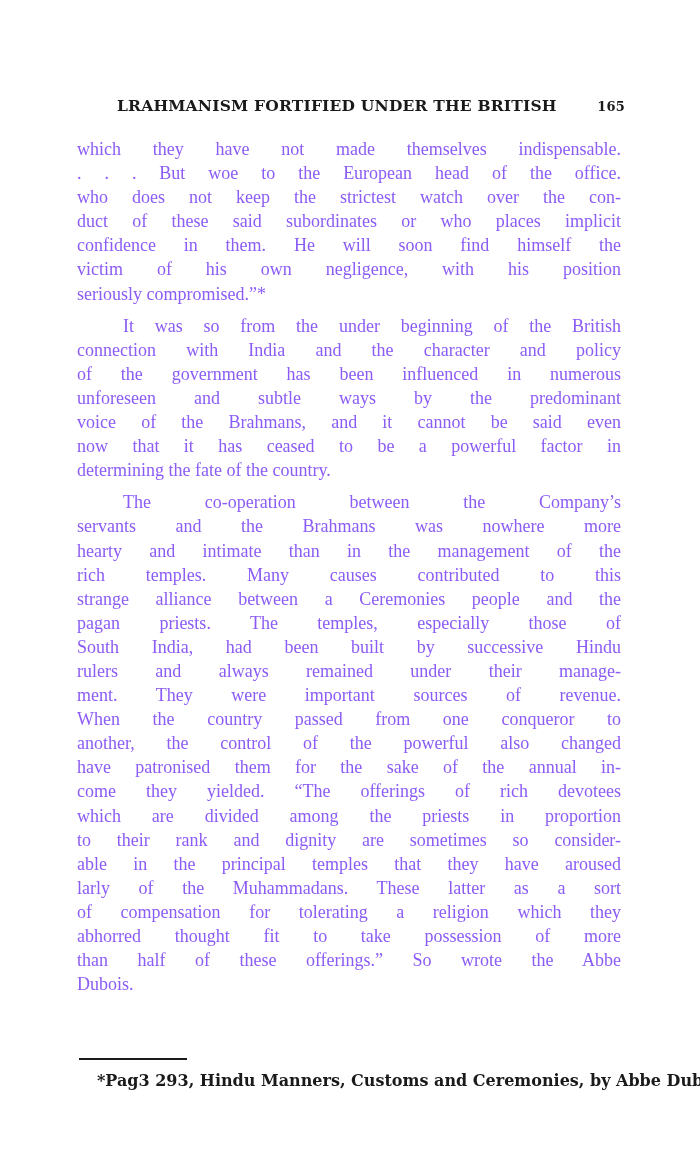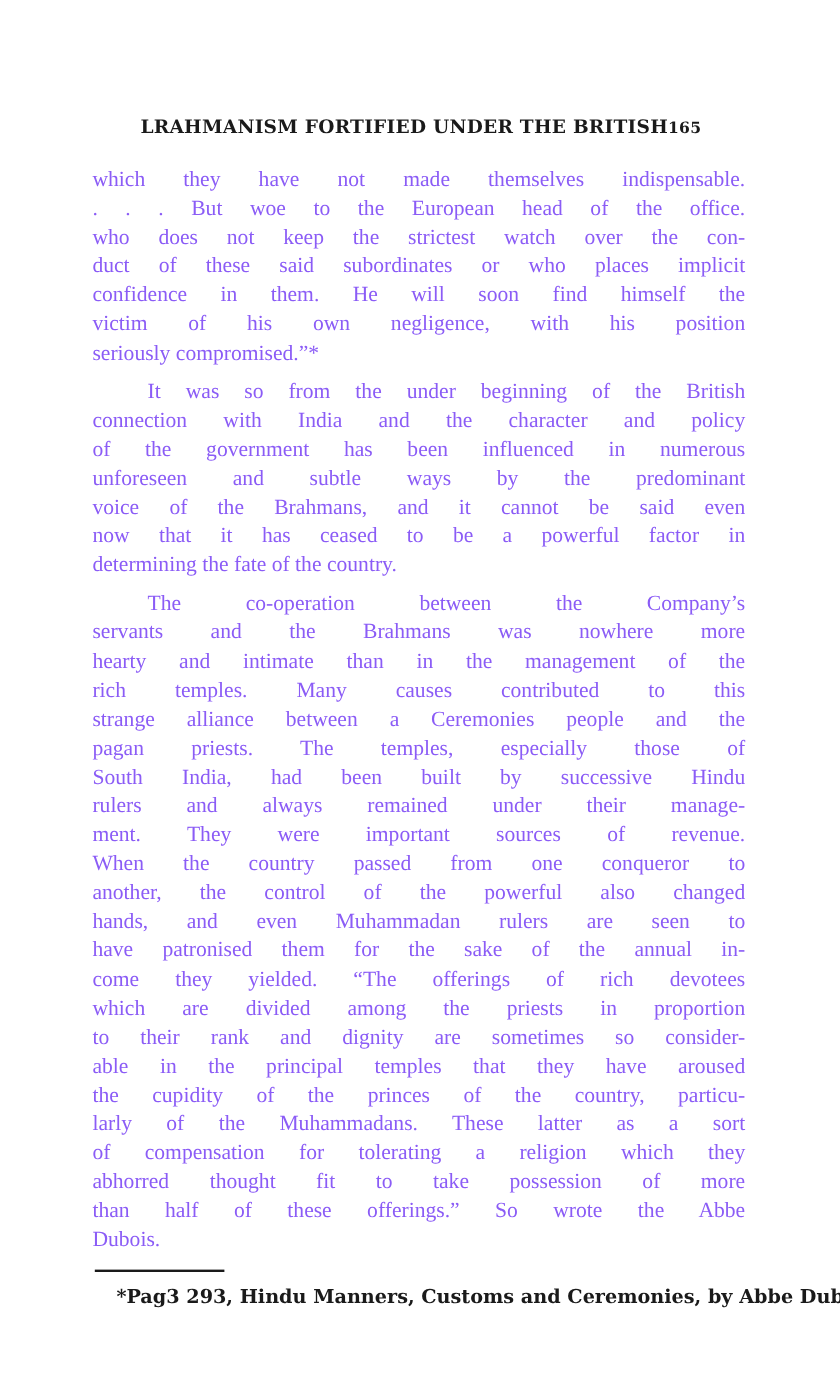--- a/index.html
+++ b/index.html
@@ -13,20 +13,21 @@
       position: relative;
       overflow: hidden;
       color: #111111;
     }
     .running-head {
       position: absolute;
       left: 117px;
       top: 96px;
       width: 508px;
       display: flex;
+      justify-content: space-between;
       align-items: baseline;
       font-family: "DejaVu Serif", serif;
       font-weight: bold;
       font-size: 15.5px;
       letter-spacing: 0.2px;
       color: #1a1a1a;
     }
     .running-head .page-number {
       font-size: 13px;
     }
@@ -113,27 +114,25 @@
       <span class="line">servants and the Brahmans was nowhere more</span>
       <span class="line">hearty and intimate than in the management of the</span>
       <span class="line">rich temples.  Many causes contributed to this</span>
       <span class="line">strange alliance between a Ceremonies people and the</span>
       <span class="line">pagan priests.  The temples, especially those of</span>
       <span class="line">South India, had been built by successive Hindu</span>
       <span class="line">rulers and always remained under their manage-</span>
       <span class="line">ment.  They were important sources of revenue.</span>
       <span class="line">When the country passed from one conqueror to</span>
       <span class="line">another, the control of the powerful also changed</span>
-      <span class="line">hands, and even Muhammadan rulers are seen to</span>
       <span class="line">have patronised them for the sake of the annual in-</span>
       <span class="line">come they yielded.  “The offerings of rich devotees</span>
       <span class="line">which are divided among the priests in proportion</span>
       <span class="line">to their rank and dignity are sometimes so consider-</span>
       <span class="line">able in the principal temples that they have aroused</span>
-      <span class="line">the cupidity of the princes of the country, particu-</span>
       <span class="line">larly of the Muhammadans.  These latter as a sort</span>
       <span class="line">of compensation for tolerating a religion which they</span>
       <span class="line">abhorred thought fit to take possession of more</span>
       <span class="line">than half of these offerings.”  So wrote the Abbe</span>
       <span class="line last">Dubois.</span>
     </p>
 </div>
 
 <div class="footnote-rule"></div>
 <div class="footnote">*Pag3 293, Hindu  Manners, Customs and Ceremonies, by Abbe Duboiı</div>

